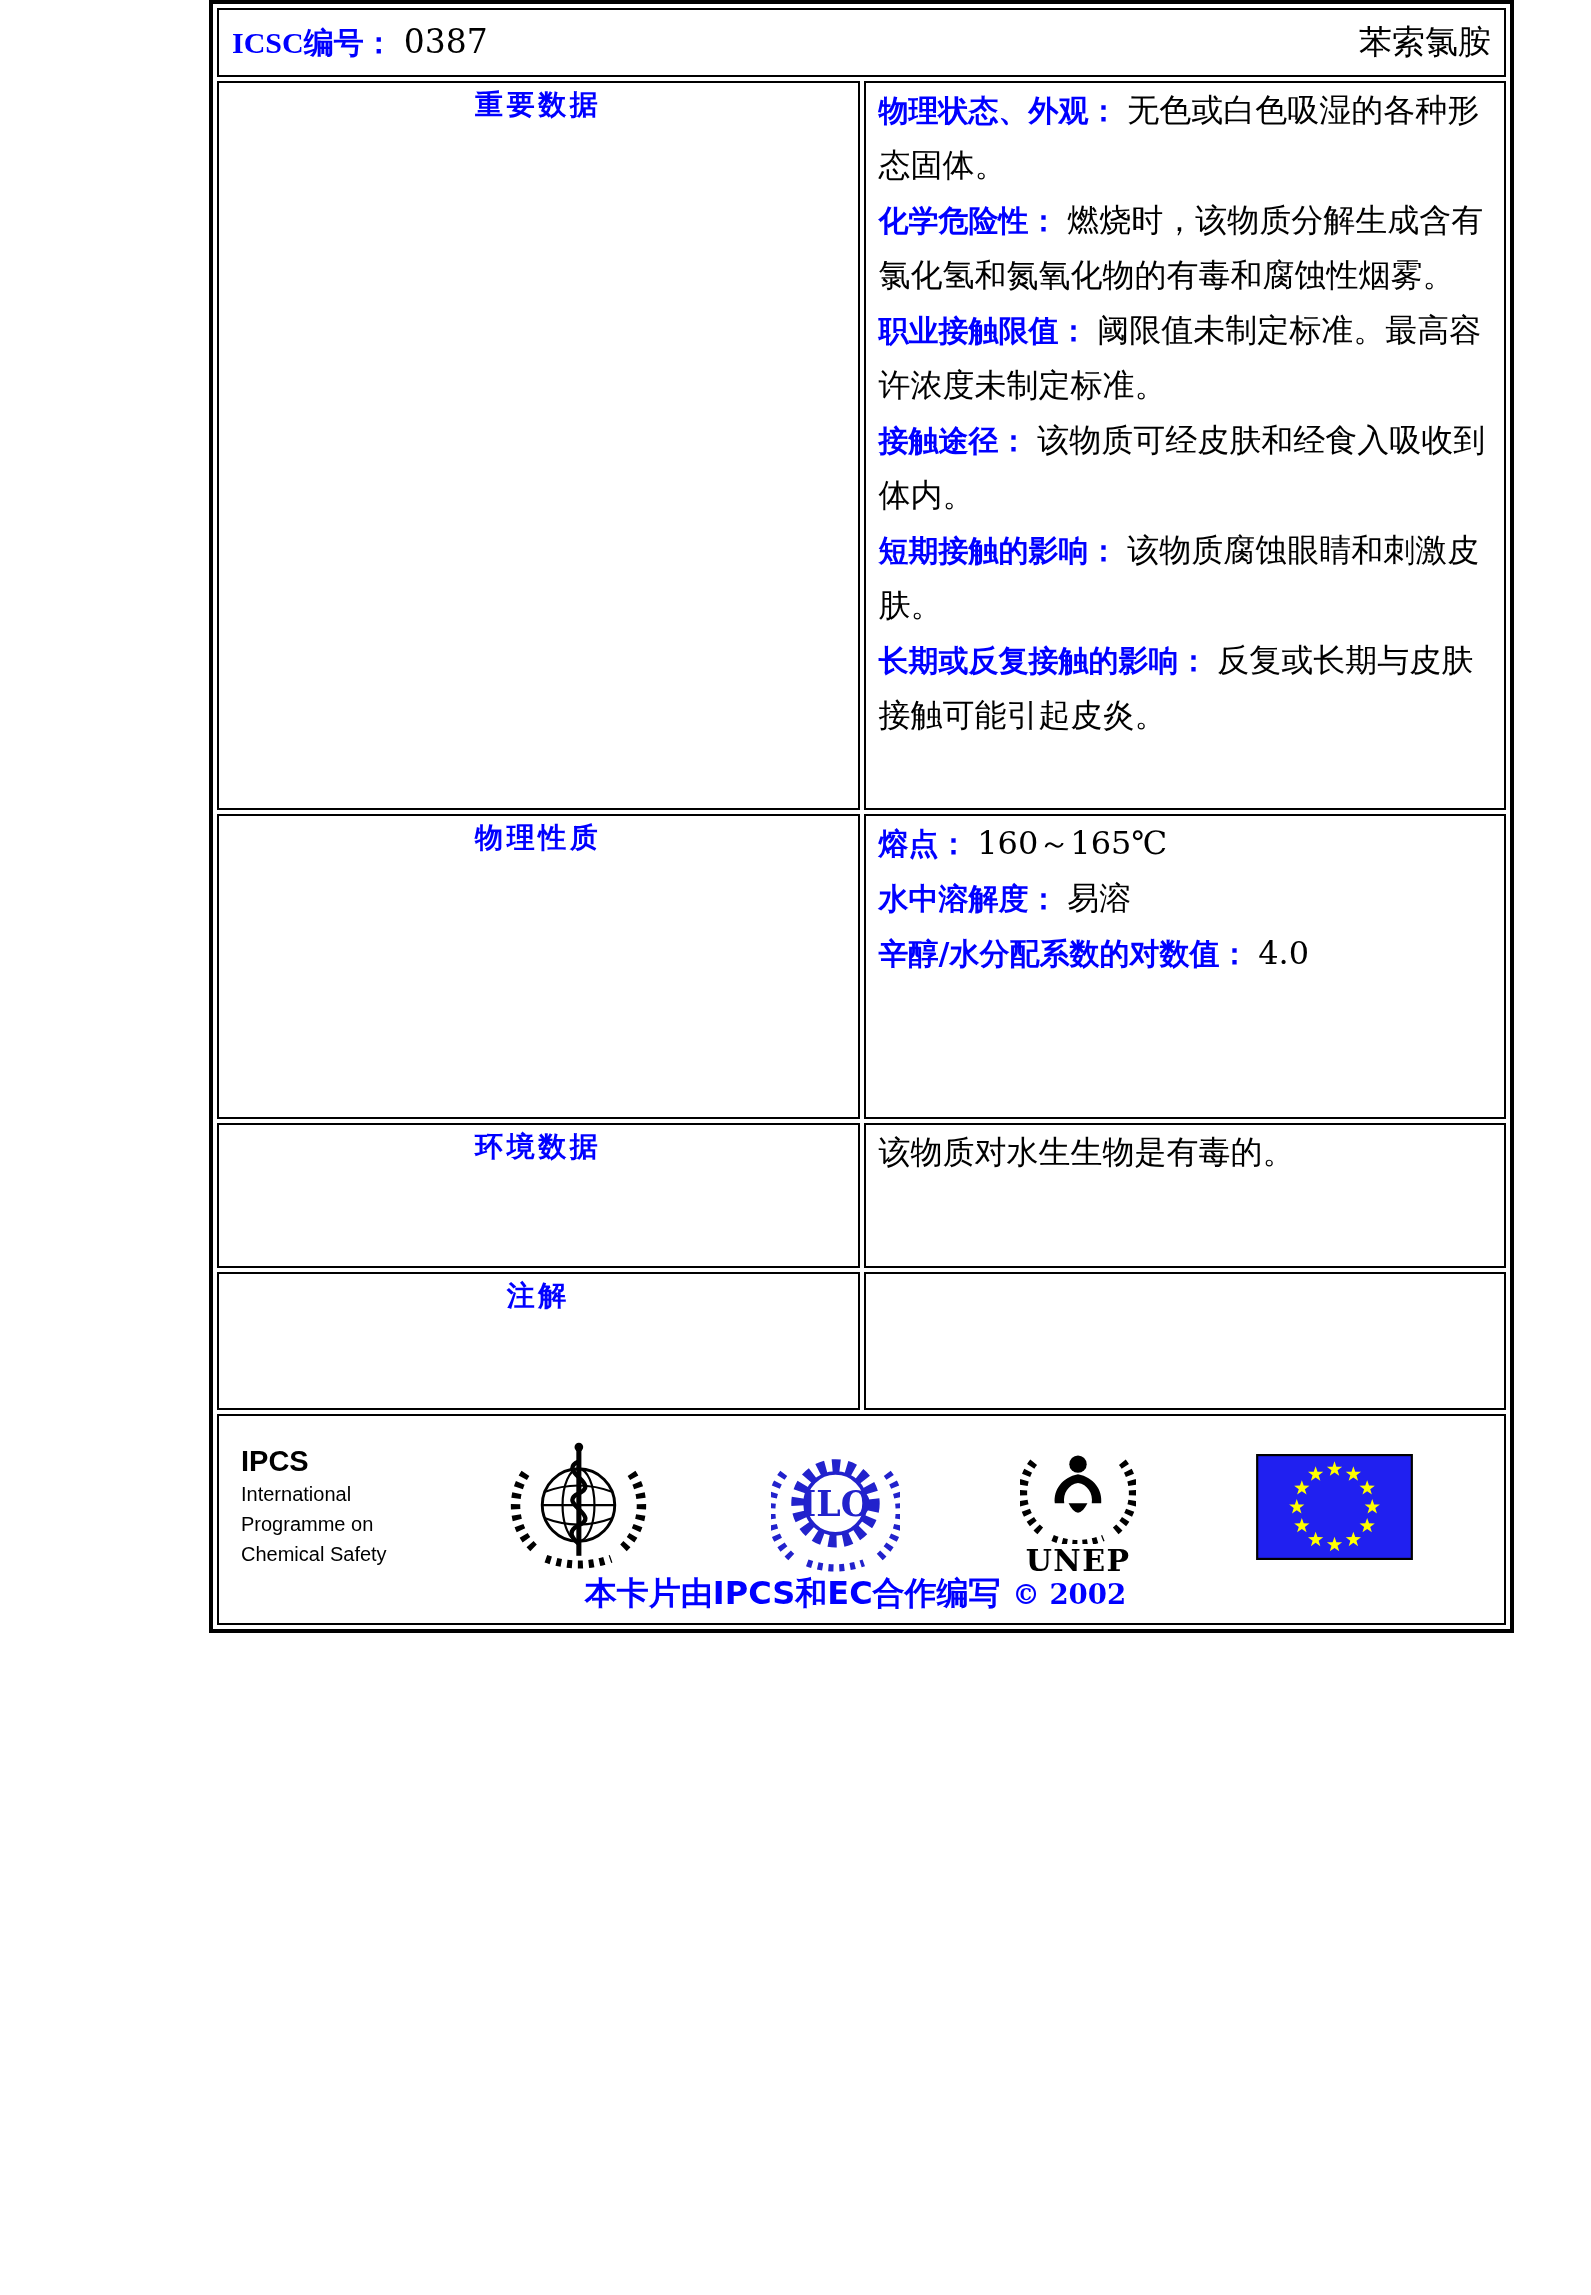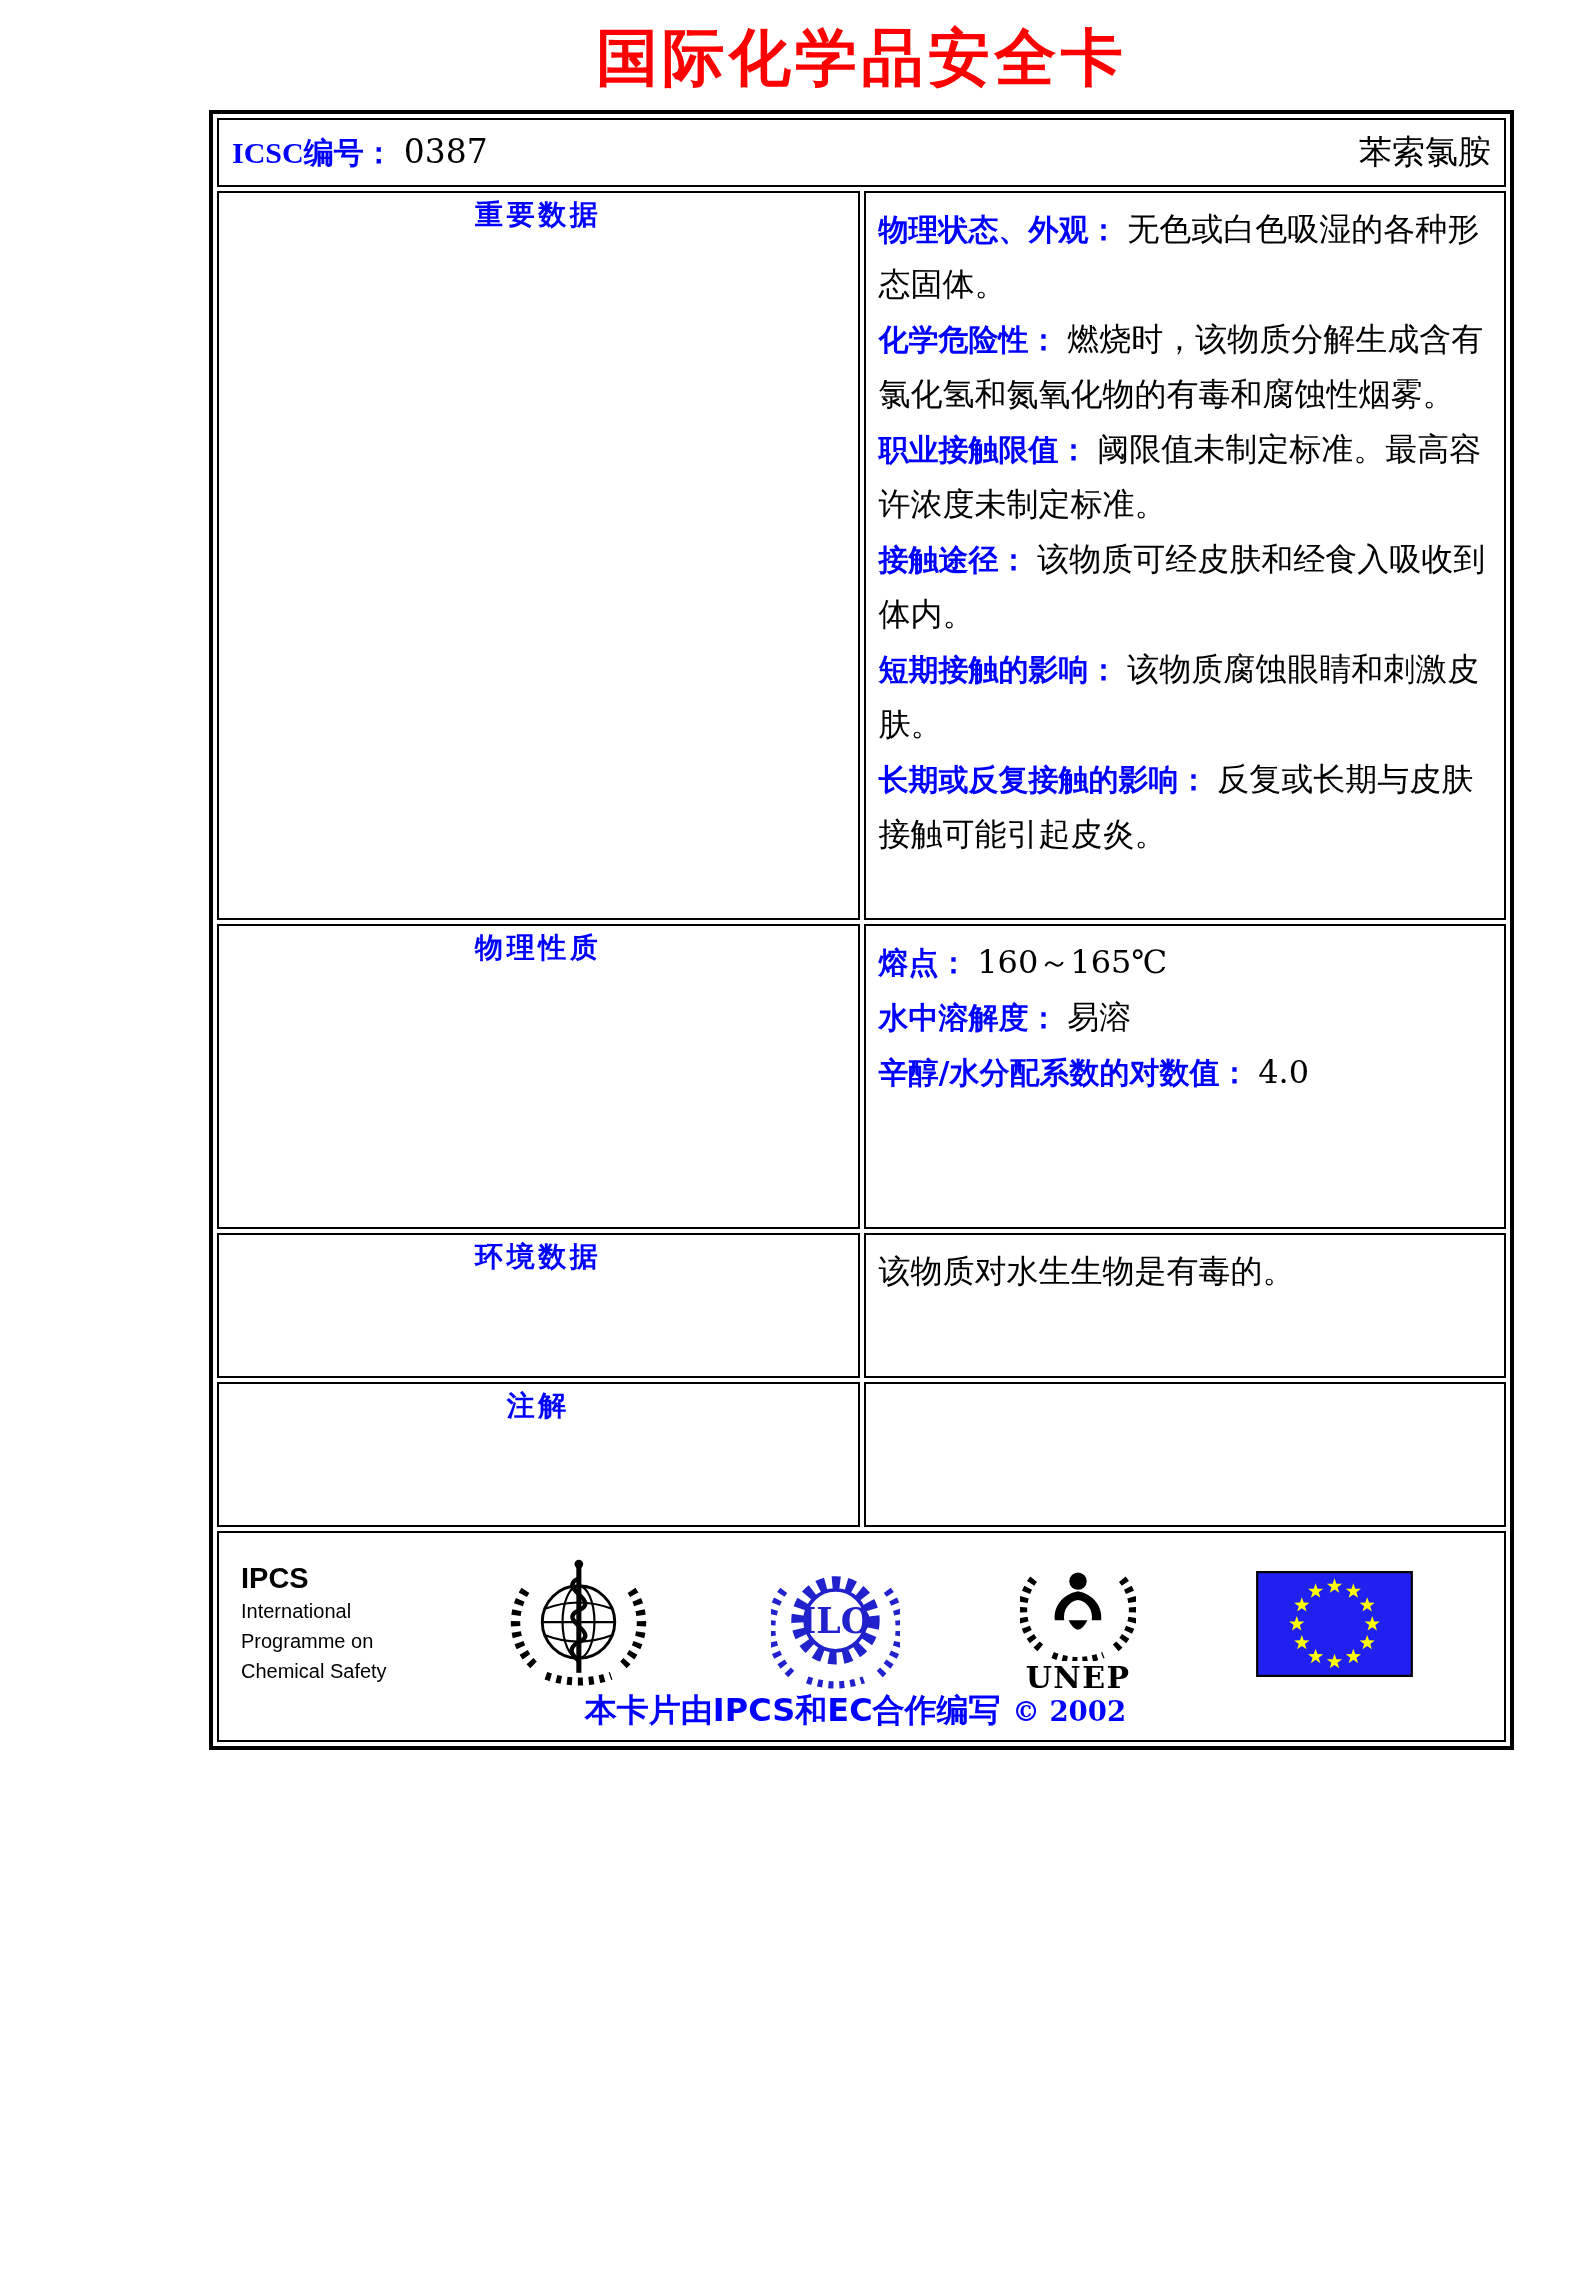--- a/index.html
+++ b/index.html
@@ -41,21 +41,21 @@
     vertical-align: middle;
     text-align: center;
     color: #0000FF;
     font-family: "DejaVu Sans", sans-serif;
     font-weight: bold;
     font-size: 28px;
     letter-spacing: 3.6px;
     padding: 2.9px;
   }
   td.content {
-    padding: 9px 13px;
+    padding: 0 13px;
     font-family: "DejaVu Serif", serif;
     font-size: 32px;
     line-height: 55px;
   }
   .line { line-height: 55px; }
   .blue-lbl {
     color: #0000FF;
     font-family: "DejaVu Sans", sans-serif;
     font-weight: bold;
     font-size: 30px;
@@ -128,21 +128,20 @@
     margin-right: 7.3px;
   }
 
   .empty-note { min-height: 123px; }
 </style>
 </head>
 <body>
 
 <div class="sheet">
 
-  <h1 class="page-title">国际化学品安全卡</h1>
 
   <table class="card">
 
     <tbody>
         <tr>
       <td class="header-cell" colspan="2" style="height:67px; vertical-align:middle;">
         <div class="header-flex">
           <div class="icsc-group">
             <span class="icsc-label">ICSC编号：</span>
             <span class="icsc-num">0387</span>

